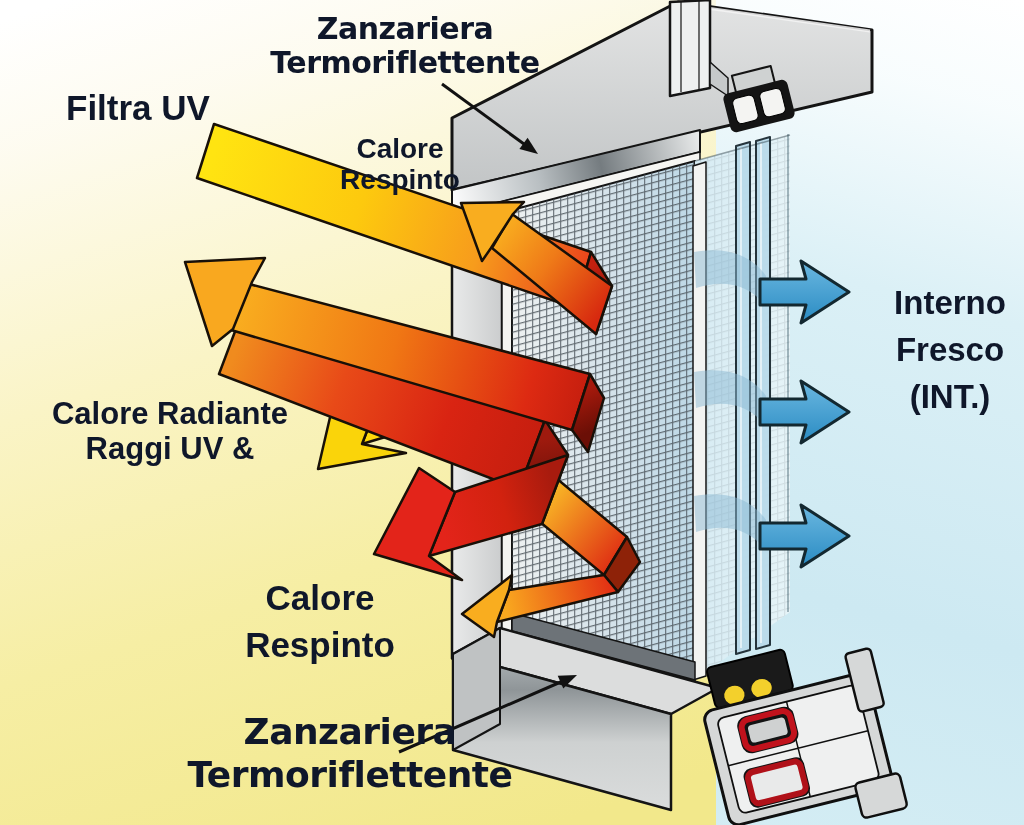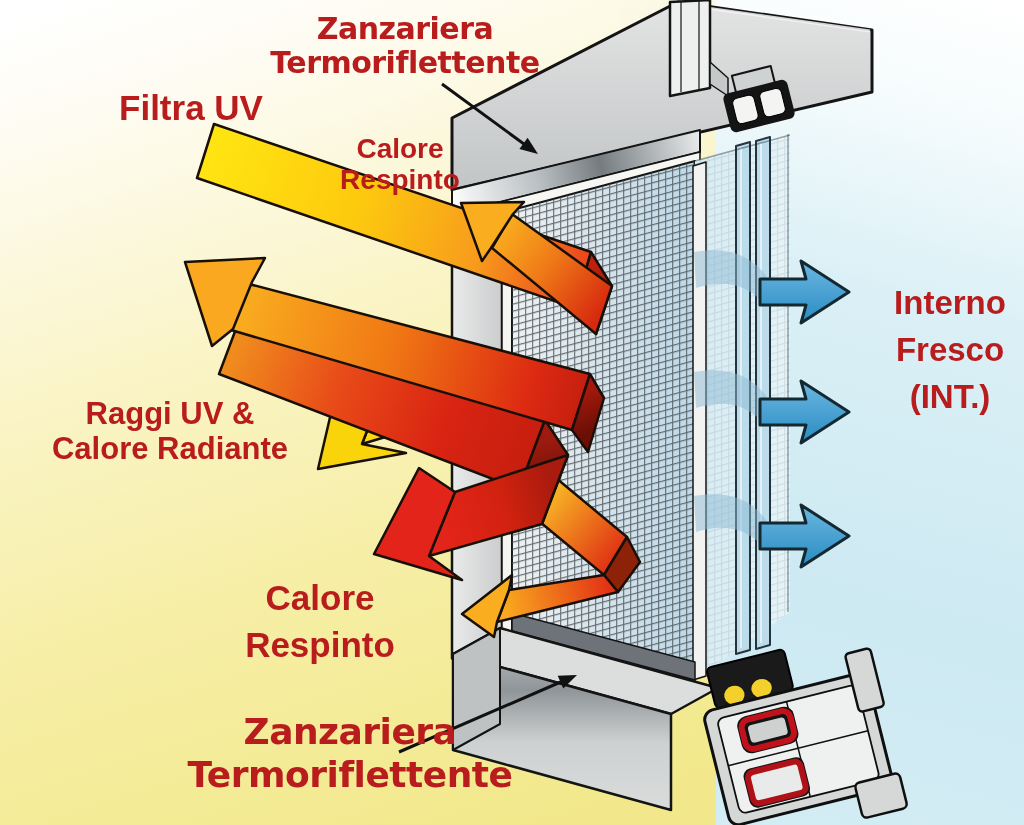--- a/index.html
+++ b/index.html
@@ -6,25 +6,25 @@
   #stage{position:relative;width:1024px;height:825px;overflow:hidden;background:#ffffff;
          font-family:"Liberation Sans",sans-serif;}
   .bg{position:absolute;top:0;height:825px;}
   #bg-interior{left:620px;width:404px;
     background:linear-gradient(195deg, rgba(255,255,255,0) 0%, rgba(240,250,252,.5) 12%,
                #dbf0f6 35%, #cde9f2 70%, #d4edf4 100%);}
   #bg-exterior{left:0;width:716px;
     background:linear-gradient(162deg, rgba(255,255,255,0) 2%, rgba(253,250,235,.7) 14%,
                #faf4c6 40%, #f6eea4 65%, #f2e88b 95%);}
   svg{position:absolute;left:0;top:0;}
-  .lbl{position:absolute;color:#b91c1c;text-align:center;line-height:1.12;font-weight:700;}
+  .lbl{position:absolute;color:#0f172a;text-align:center;line-height:1.12;font-weight:700;}
   .lbl span{display:block;}
   .heavy{font-family:"DejaVu Sans","Liberation Sans",sans-serif;letter-spacing:-.5px;}
   #lbl-screen-top{left:268px;top:12px;width:274px;font-size:30px;}
-  #lbl-filtra{left:66px;top:88px;width:250px;font-size:35px;text-align:center;}
+  #lbl-filtra{left:66px;top:88px;width:250px;font-size:35px;text-align:left;}
   #lbl-cal-top{left:328px;top:133px;width:144px;font-size:28px;}
   #lbl-raggi{left:26px;top:396px;width:288px;font-size:31px;line-height:1.14;}
   #lbl-interno{left:868px;top:280px;width:164px;font-size:33px;line-height:1.42;}
   #lbl-cal-bot{left:228px;top:574px;width:184px;font-size:35px;line-height:1.35;}
   #lbl-screen-bot{left:178px;top:710px;width:344px;font-size:36px;line-height:1.2;}
 </style>
 </head>
 <body>
 
 <div id="stage">
@@ -257,22 +257,22 @@
     <span>Termoriflettente</span>
   </div>
   <div id="lbl-filtra" class="lbl">
     <span>Filtra UV</span>
   </div>
   <div id="lbl-cal-top" class="lbl">
     <span>Calore</span>
     <span>Respinto</span>
   </div>
   <div id="lbl-raggi" class="lbl">
+    <span>Calore Radiante</span>
     <span>Raggi UV &amp;</span>
-    <span>Calore Radiante</span>
   </div>
   <div id="lbl-interno" class="lbl">
     <span>Interno</span>
     <span>Fresco</span>
     <span>(INT.)</span>
   </div>
   <div id="lbl-cal-bot" class="lbl">
     <span>Calore</span>
     <span>Respinto</span>
   </div>

